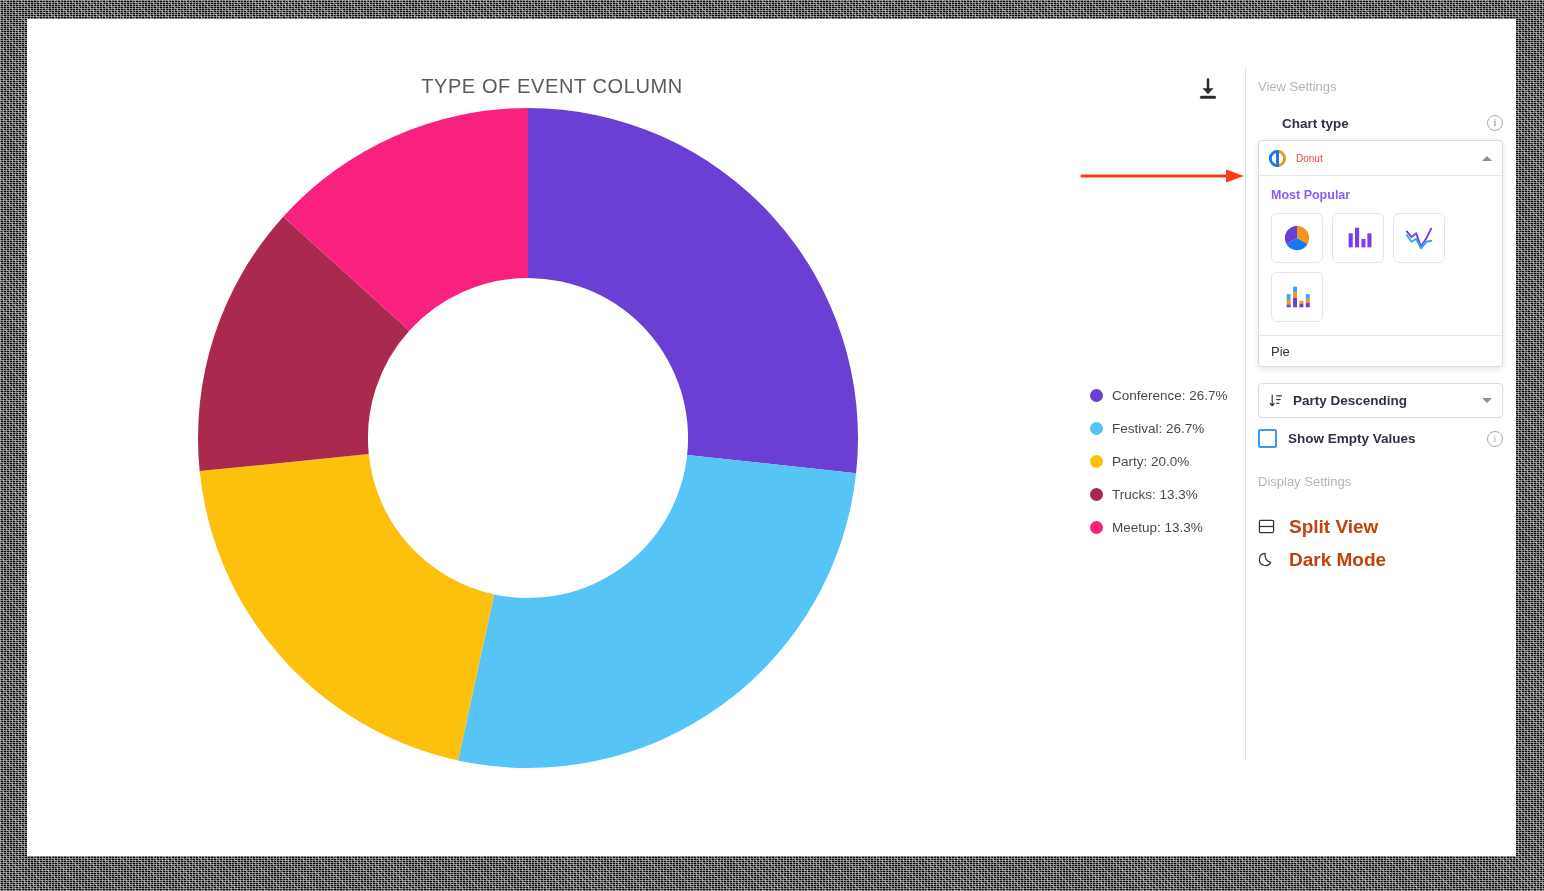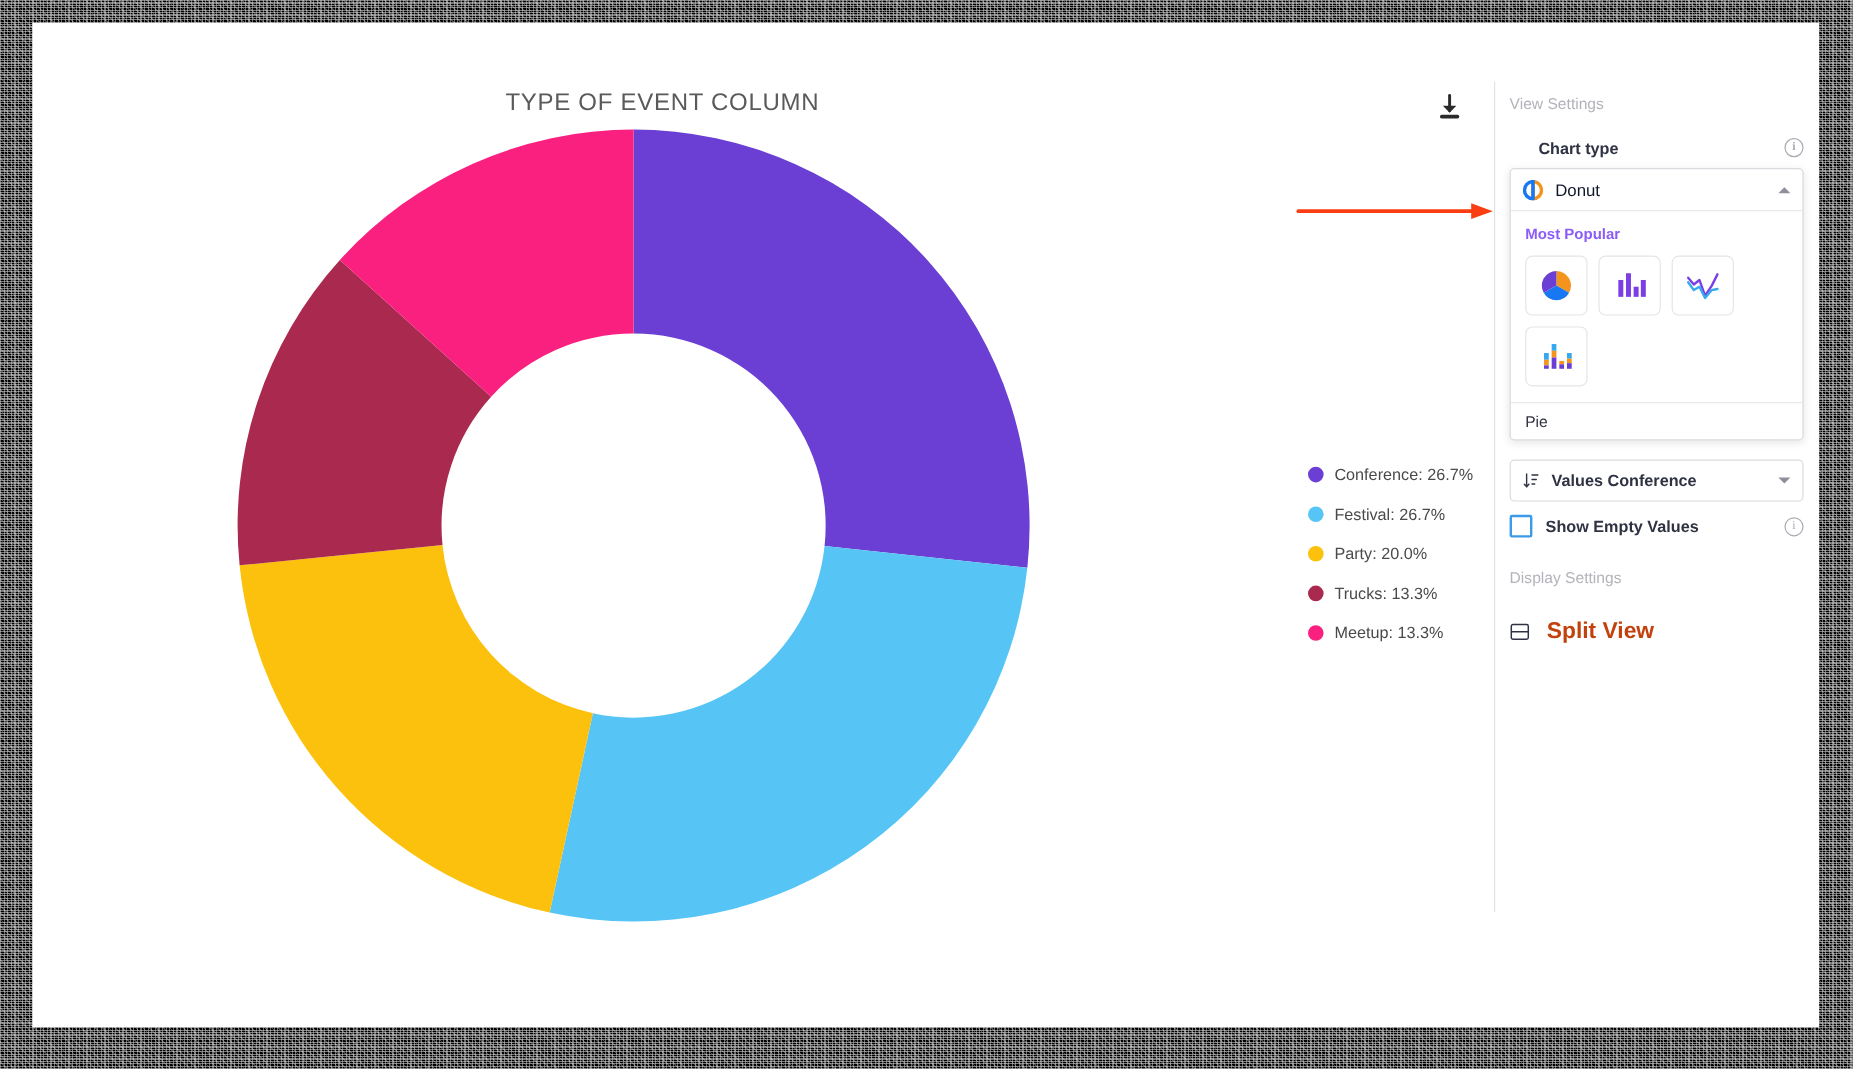--- a/index.html
+++ b/index.html
@@ -151,22 +151,22 @@
   }
   #chart-type-value {
     display: flex;
     align-items: center;
     height: 34px;
     padding: 0 10px;
     cursor: pointer;
   }
   #donut-mini { width: 17px; height: 17px; flex: none; margin-right: 10px; }
   #chart-type-label {
-    font-size: 14px;
-    color: #0f172a;
+    font-size: 10px;
+    color: #ef4444;
     flex: 1;
   }
   .caret-up {
     width: 0; height: 0;
     border-left: 5px solid transparent;
     border-right: 5px solid transparent;
     border-bottom: 5px solid #8e9099;
     flex: none;
   }
   .caret-down {
@@ -406,40 +406,46 @@
 
           <div id="menu-next-group">Pie</div>
         </div>
       </div>
 
       <div id="sort-select">
         <svg width="15" height="15" viewBox="0 0 16 16">
           <path d="M3.4 2.2 L3.4 13.4 M1.4 11.2 L3.4 13.6 L5.4 11.2" stroke="#2f3242" stroke-width="1.25" fill="none" stroke-linecap="round" stroke-linejoin="round"></path>
           <path d="M8.2 3 L13.4 3 M8.2 7 L12 7 M8.2 11 L10.6 11" stroke="#2f3242" stroke-width="1.25" fill="none" stroke-linecap="round"></path>
         </svg>
-        <span id="sort-label">Values Conference</span>
+        <span id="sort-label">Party Descending</span>
         <span class="caret-down"></span>
       </div>
 
       <div id="empty-values-row">
         <span id="empty-values-box"></span>
         <span id="empty-values-label">Show Empty Values</span>
         <span class="info-icon">i</span>
       </div>
 
       <div class="section-head" id="display-head">Display Settings</div>
 
       <div class="display-row">
         <svg class="display-icon" viewBox="0 0 18 18">
           <rect x="1.5" y="2.5" width="15" height="13" rx="1.5" fill="none" stroke="#2f3242" stroke-width="1.3"></rect>
           <path d="M1.5 9 L16.5 9" stroke="#2f3242" stroke-width="1.3"></path>
         </svg>
         <span class="display-label">Split View</span>
       </div>
 
+      <div class="display-row">
+        <svg class="display-icon" viewBox="0 0 18 18">
+          <path d="M13.6 11.9 A6.4 6.4 0 1 1 7.6 2.6 A7.4 7.4 0 0 0 13.6 11.9 Z" fill="none" stroke="#2f3242" stroke-width="1.3" stroke-linejoin="round"></path>
+        </svg>
+        <span class="display-label">Dark Mode</span>
+      </div>
 
     </div>
 
     <svg id="annotation-arrow" viewBox="0 0 166 20">
       <line x1="2" y1="10" x2="148" y2="10" stroke="#FA3E12" stroke-width="3.2" stroke-linecap="round"></line>
       <path d="M146 3.4 L164 10 L146 16.6 Z" fill="#FA3E12"></path>
     </svg>
 
   </div>
 </div>

